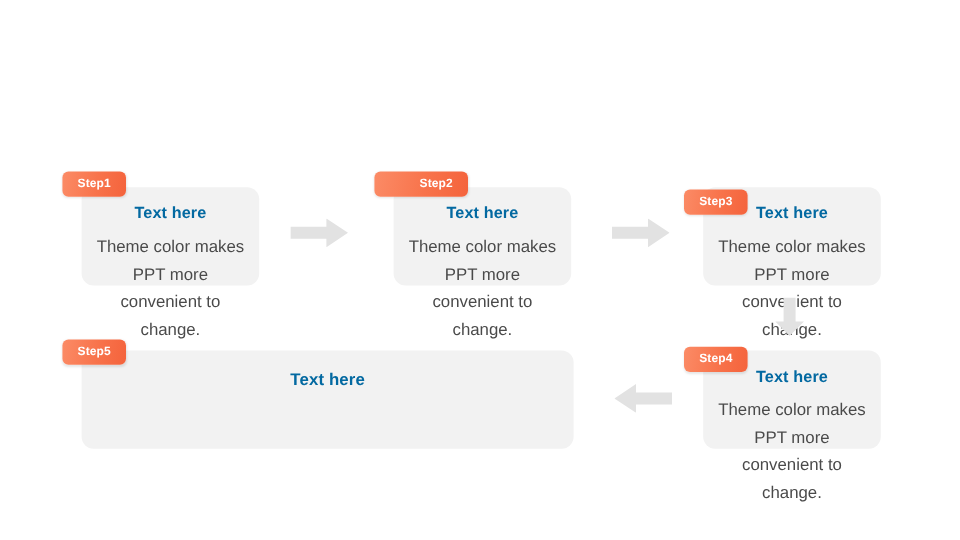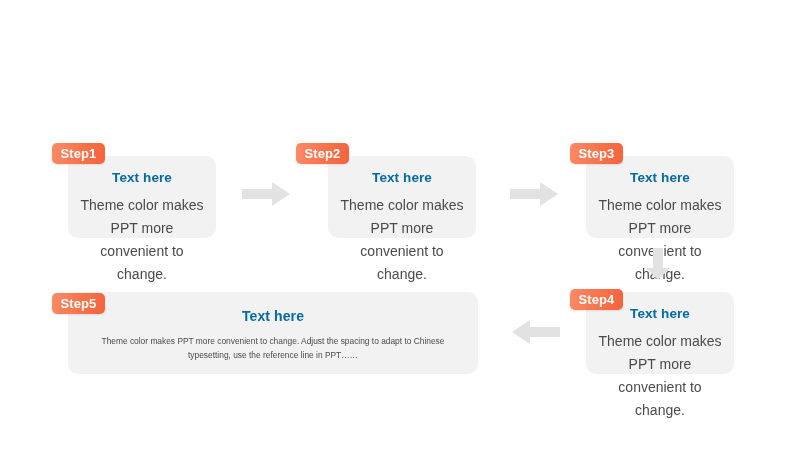--- a/index.html
+++ b/index.html
@@ -64,21 +64,21 @@
     margin-top: 10px;
     font-size: 8.4px;
     line-height: 1.7;
   }
 
   
   .badge {
     position: absolute;
     background: linear-gradient(100deg, #fb8b66 0%, #f8734b 55%, #f4633c 100%);
     color: #ffffff;
-    font-size: 13px;
+    font-size: 10px;
     font-weight: bold;
     border-radius: 5px;
     width: 53px;
     height: 21px;
     line-height: 21px;
     text-align: center;
     letter-spacing: .1px;
     box-shadow: 0 1px 2px rgba(0,0,0,.10);
   }
 
@@ -102,33 +102,33 @@
   <div class="arrow" style="left:242px; top:182px;">
     <svg width="48" height="24" viewBox="0 0 48 24">
       <polygon points="0,7 30,7 30,0 48,12 30,24 30,17 0,17" fill="#e2e2e2"></polygon>
     </svg>
   </div>
 
   <div class="card card-sm" style="left:328px; top:156px;">
     <div class="card-title">Text here</div>
     <div class="card-body">Theme color makes PPT more convenient to change.</div>
   </div>
-  <div class="badge" style="left:296px; top:143px;">Step2</div>
+  <div class="badge" style="left:312px; top:143px;padding-left:25px;">Step2</div>
 
   <div class="arrow" style="left:510px; top:182px;">
     <svg width="48" height="24" viewBox="0 0 48 24">
       <polygon points="0,7 30,7 30,0 48,12 30,24 30,17 0,17" fill="#e2e2e2"></polygon>
     </svg>
   </div>
 
   <div class="card card-sm" style="left:586px; top:156px;">
     <div class="card-title">Text here</div>
     <div class="card-body">Theme color makes PPT more convenient to change.</div>
   </div>
-  <div class="badge" style="left:570px; top:143px;">Step3</div>
+  <div class="badge" style="left:570px; top:158px;">Step3</div>
 
   <div class="arrow" style="left:646px; top:248px;">
     <svg width="24" height="32" viewBox="0 0 24 32">
       <polygon points="7,0 17,0 17,20 24,20 12,32 0,20 7,20" fill="#e2e2e2"></polygon>
     </svg>
   </div>
 
   <div class="card card-sm" style="left:586px; top:292px;">
     <div class="card-title">Text here</div>
     <div class="card-body">Theme color makes PPT more convenient to change.</div>
@@ -136,17 +136,16 @@
   <div class="badge" style="left:570px; top:289px;">Step4</div>
 
   <div class="arrow" style="left:512px; top:320px;">
     <svg width="48" height="24" viewBox="0 0 48 24">
       <polygon points="48,7 18,7 18,0 0,12 18,24 18,17 48,17" fill="#e2e2e2"></polygon>
     </svg>
   </div>
 
   <div class="card card-wide" style="left:68px; top:292px;">
     <div class="card-title">Text here</div>
-    <div class="card-body">Theme color makes PPT more convenient to change. Adjust the spacing to adapt to Chinese typesetting, use the reference line in PPT……</div>
   </div>
-  <div class="badge" style="left:52px; top:293px;">Step5</div>
+  <div class="badge" style="left:52px; top:283px;">Step5</div>
 
 </div>
 
 </body></html>

